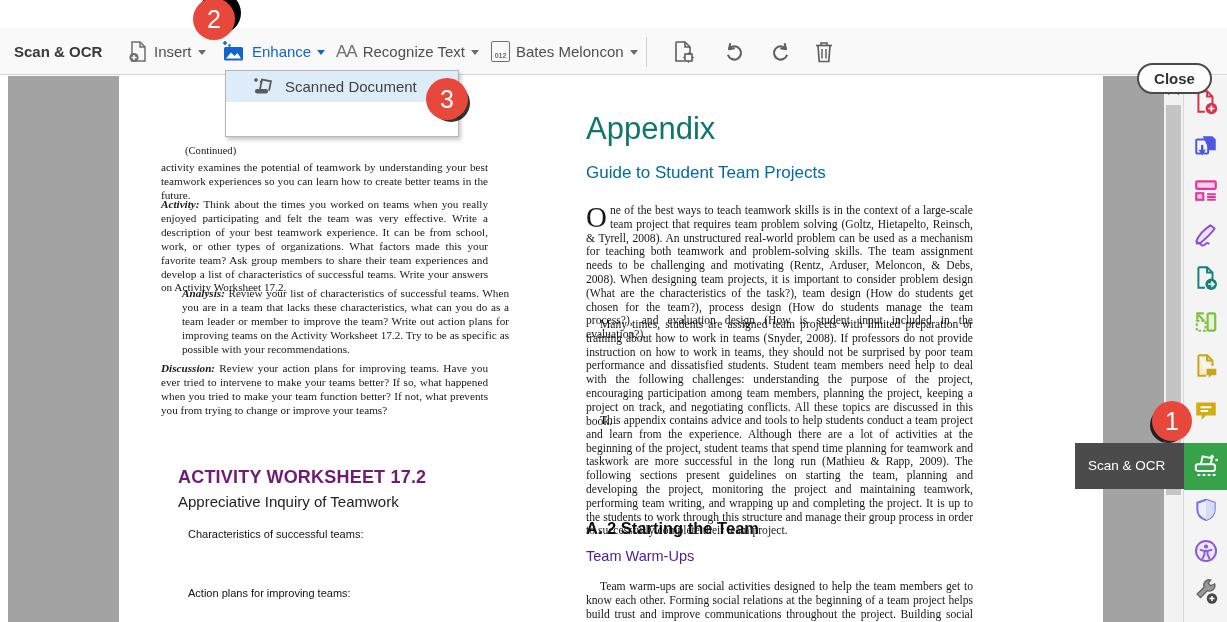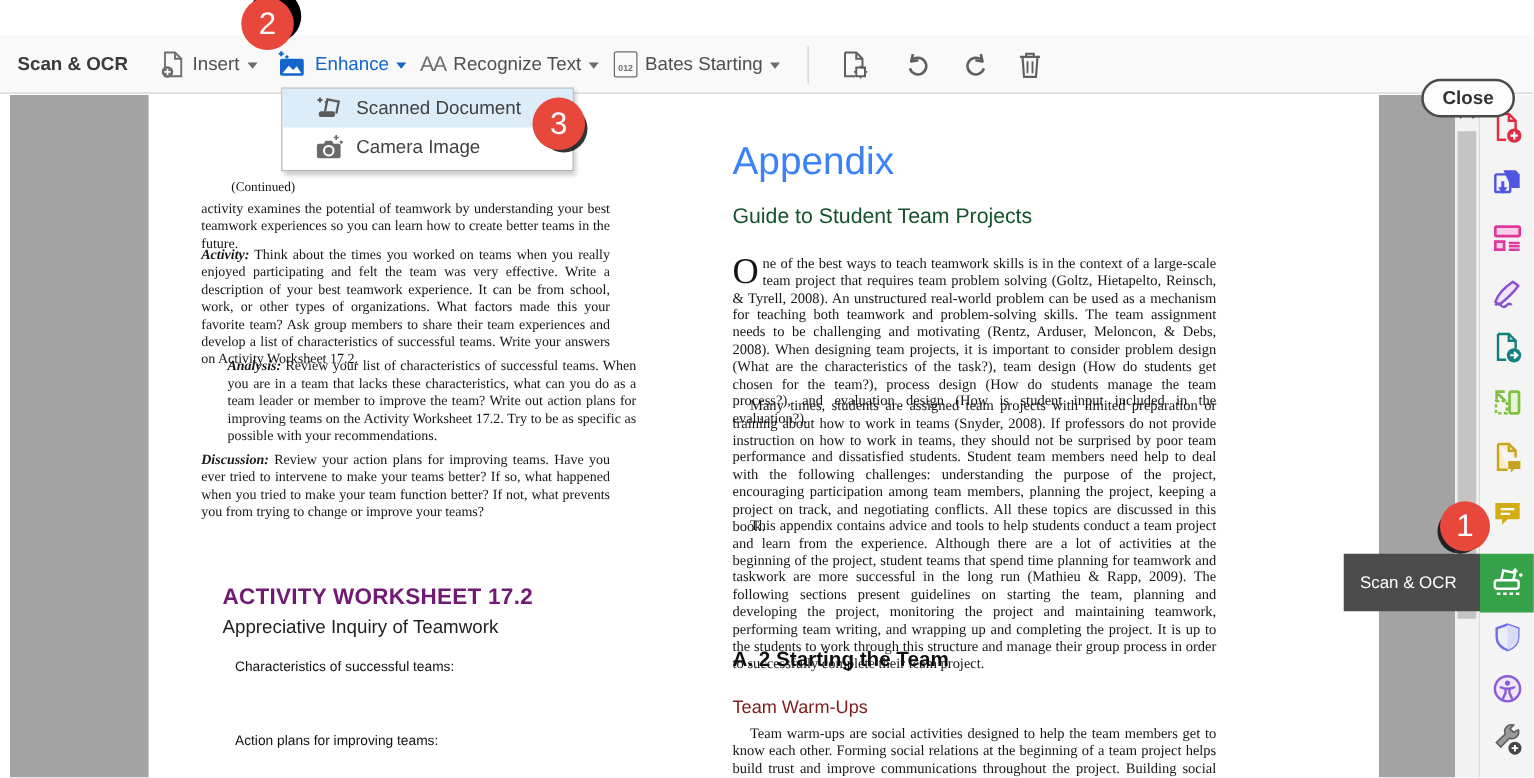--- a/index.html
+++ b/index.html
@@ -89,30 +89,30 @@
   .lp .ws-sub   { position:absolute; left:17px; top:351px; font-family:"Liberation Sans",sans-serif;
         font-size:15px; color:#222; }
   .lp .ws-label1 { position:absolute; left:27px; top:384px; font-family:"Liberation Sans",sans-serif; font-size:11px; color:#111; }
   .lp .ws-label2 { position:absolute; left:27px; top:443px; font-family:"Liberation Sans",sans-serif; font-size:11px; color:#111; }
 
   
   .rp { position:absolute; left:586px; top:46px; width:387px; color:#161616;
         font-family:"Liberation Serif", serif; font-size:11.6px; line-height:13.8px;
         text-align:justify; }
   .rp .title { position:absolute; top:0; font-family:"Liberation Sans",sans-serif;
-        font-size:31px; font-weight:500; color:#3b82f6; }
+        font-size:31px; font-weight:500; color:#0f766e; }
   .rp .subtitle { position:absolute; top:44px; font-family:"Liberation Sans",sans-serif;
-        font-size:17px; color:#14532d; }
+        font-size:17px; color:#0369a1; }
   .rp .pp1 { position:absolute; top:82px;  width:387px; }
   .rp .pp2 { position:absolute; top:196px; width:387px; text-indent:14px; }
   .rp .pp3 { position:absolute; top:292px; width:387px; text-indent:14px; }
   .rp .h2 { position:absolute; top:400px; font-family:"Liberation Sans",sans-serif;
         font-size:16.5px; font-weight:700; color:#111; }
-  .rp .h3 { position:absolute; top:438px; font-family:"Liberation Sans",sans-serif;
-        font-size:14.5px; color:#7f1d1d; }
+  .rp .h3 { position:absolute; top:428px; font-family:"Liberation Sans",sans-serif;
+        font-size:14.5px; color:#4c1d95; }
   .rp .pp4 { position:absolute; top:458px; width:387px; text-indent:14px; }
   .dropcap { float:left; font-size:29px; line-height:24px; padding:1px 3px 0 0; }
 
   
   .vscroll { position:absolute; left:1164px; top:-1px; width:19px; height:547px; background:#f2f2f2; }
   .vscroll .cap { position:absolute; left:0; top:-6px; width:19px; height:13px; background:#e2e2e2; border:1px solid #9a9a9a; }
   .scroll-up { position:absolute; left:3px; top:10px; width:13px; height:13px; cursor:pointer; }
   .scroll-up::before {
     content:""; position:absolute; left:2px; top:4px; width:7px; height:7px;
     border-left:2px solid #4f4f4f; border-top:2px solid #4f4f4f; transform:rotate(45deg);
@@ -169,21 +169,21 @@
   </div>
 
   <div class="tb-group" style="left:336px;">
     <span class="aa-glyph">AA</span>
     <span class="tb-label">Recognize Text</span>
     <span class="caret"></span>
   </div>
 
   <div class="tb-group" style="left:491px;">
     <span class="bates-box">012</span>
-    <span class="tb-label">Bates Starting</span>
+    <span class="tb-label">Bates Meloncon</span>
     <span class="caret"></span>
   </div>
 
   <div class="tb-divider"></div>
 
   <div class="tb-icon-btn" style="left:670px;">
     <svg width="24" height="24" viewBox="0 0 24 24">
       <path d="M4 2h9l5 5v8" fill="none" stroke="#5f5f5f" stroke-width="1.6"></path>
       <path d="M13 2v5h5" fill="none" stroke="#5f5f5f" stroke-width="1.6"></path>
       <path d="M4 2v19h8" fill="none" stroke="#5f5f5f" stroke-width="1.6"></path>
@@ -220,30 +220,20 @@
     <span class="dd-icon">
       <svg width="24" height="24" viewBox="0 0 24 24">
         <path d="M4 3v4M2 5h4" stroke="#5a5a5a" stroke-width="1.5"></path>
         <path d="M9 5.5v2.4M7.8 6.7h2.4" stroke="#5a5a5a" stroke-width="1.2"></path>
         <path d="M8 14l2-9.5 9 1.8-2 9.5" fill="none" stroke="#5a5a5a" stroke-width="1.8"></path>
         <rect x="3" y="14" width="13" height="4.5" rx="2" fill="#5a5a5a"></rect>
       </svg>
     </span>
     <span class="dd-label">Scanned Document</span>
   </div>
-  <div class="dd-item">
-    <span class="dd-icon">
-      <svg width="24" height="24" viewBox="0 0 24 24">
-        <path d="M17 2v4M15 4h4M21 6.5v2.4M19.8 7.7h2.4" stroke="#6a6a6a" stroke-width="1.3"></path>
-        <path d="M7 9l1.5-2.5h5L15 9h4a1.5 1.5 0 0 1 1.5 1.5V19a1.5 1.5 0 0 1-1.5 1.5H3A1.5 1.5 0 0 1 1.5 19v-8.5A1.5 1.5 0 0 1 3 9z" fill="#6a6a6a"></path>
-        <circle cx="11" cy="14.5" r="3.8" fill="none" stroke="#ffffff" stroke-width="1.6"></circle>
-      </svg>
-    </span>
-    <span class="dd-label">Camera Image</span>
-  </div>
 </div>
 
 <div class="badge b2">2</div>
 <div class="badge b3">3</div>
 <div class="badge b1">1</div>
 
 <div class="doc-area">
   <div class="gray-left"></div>
   <div class="gray-right"></div>
 

